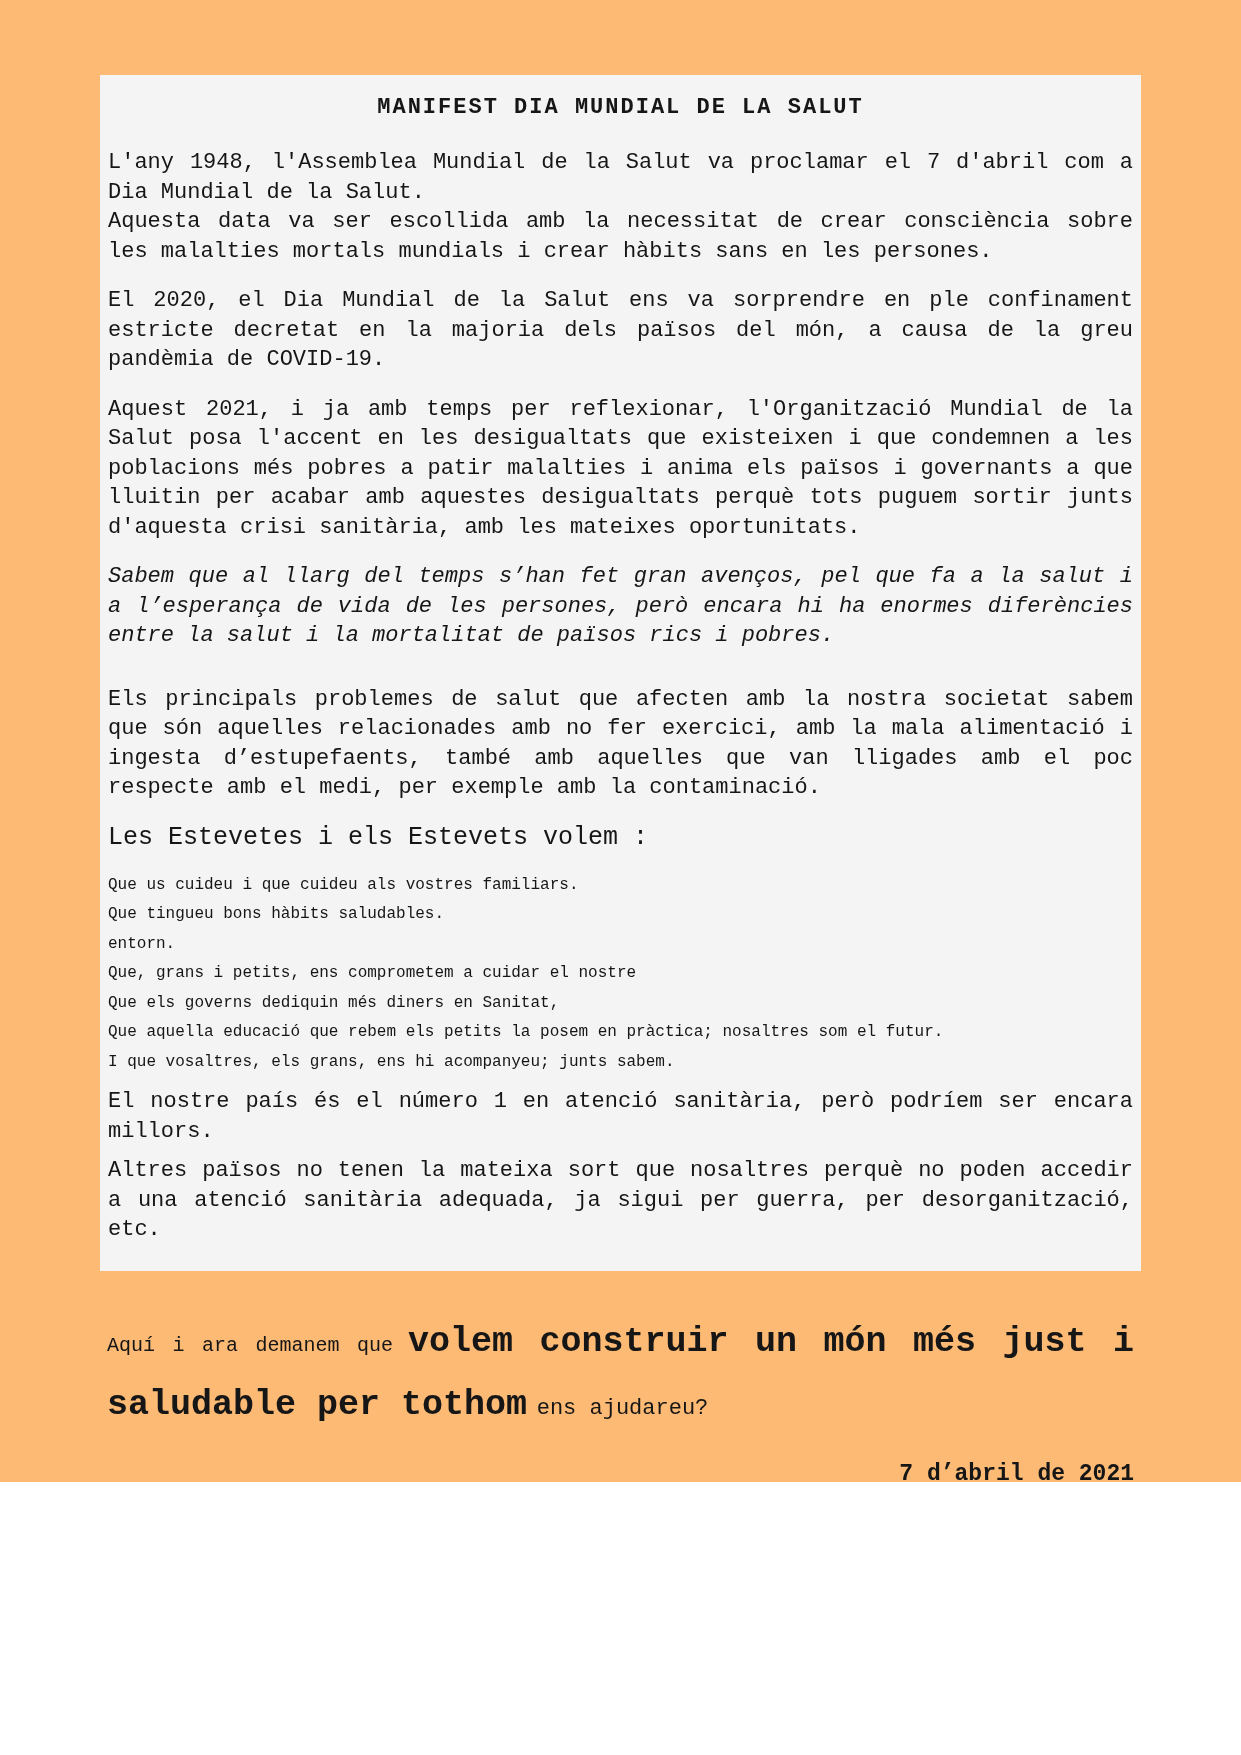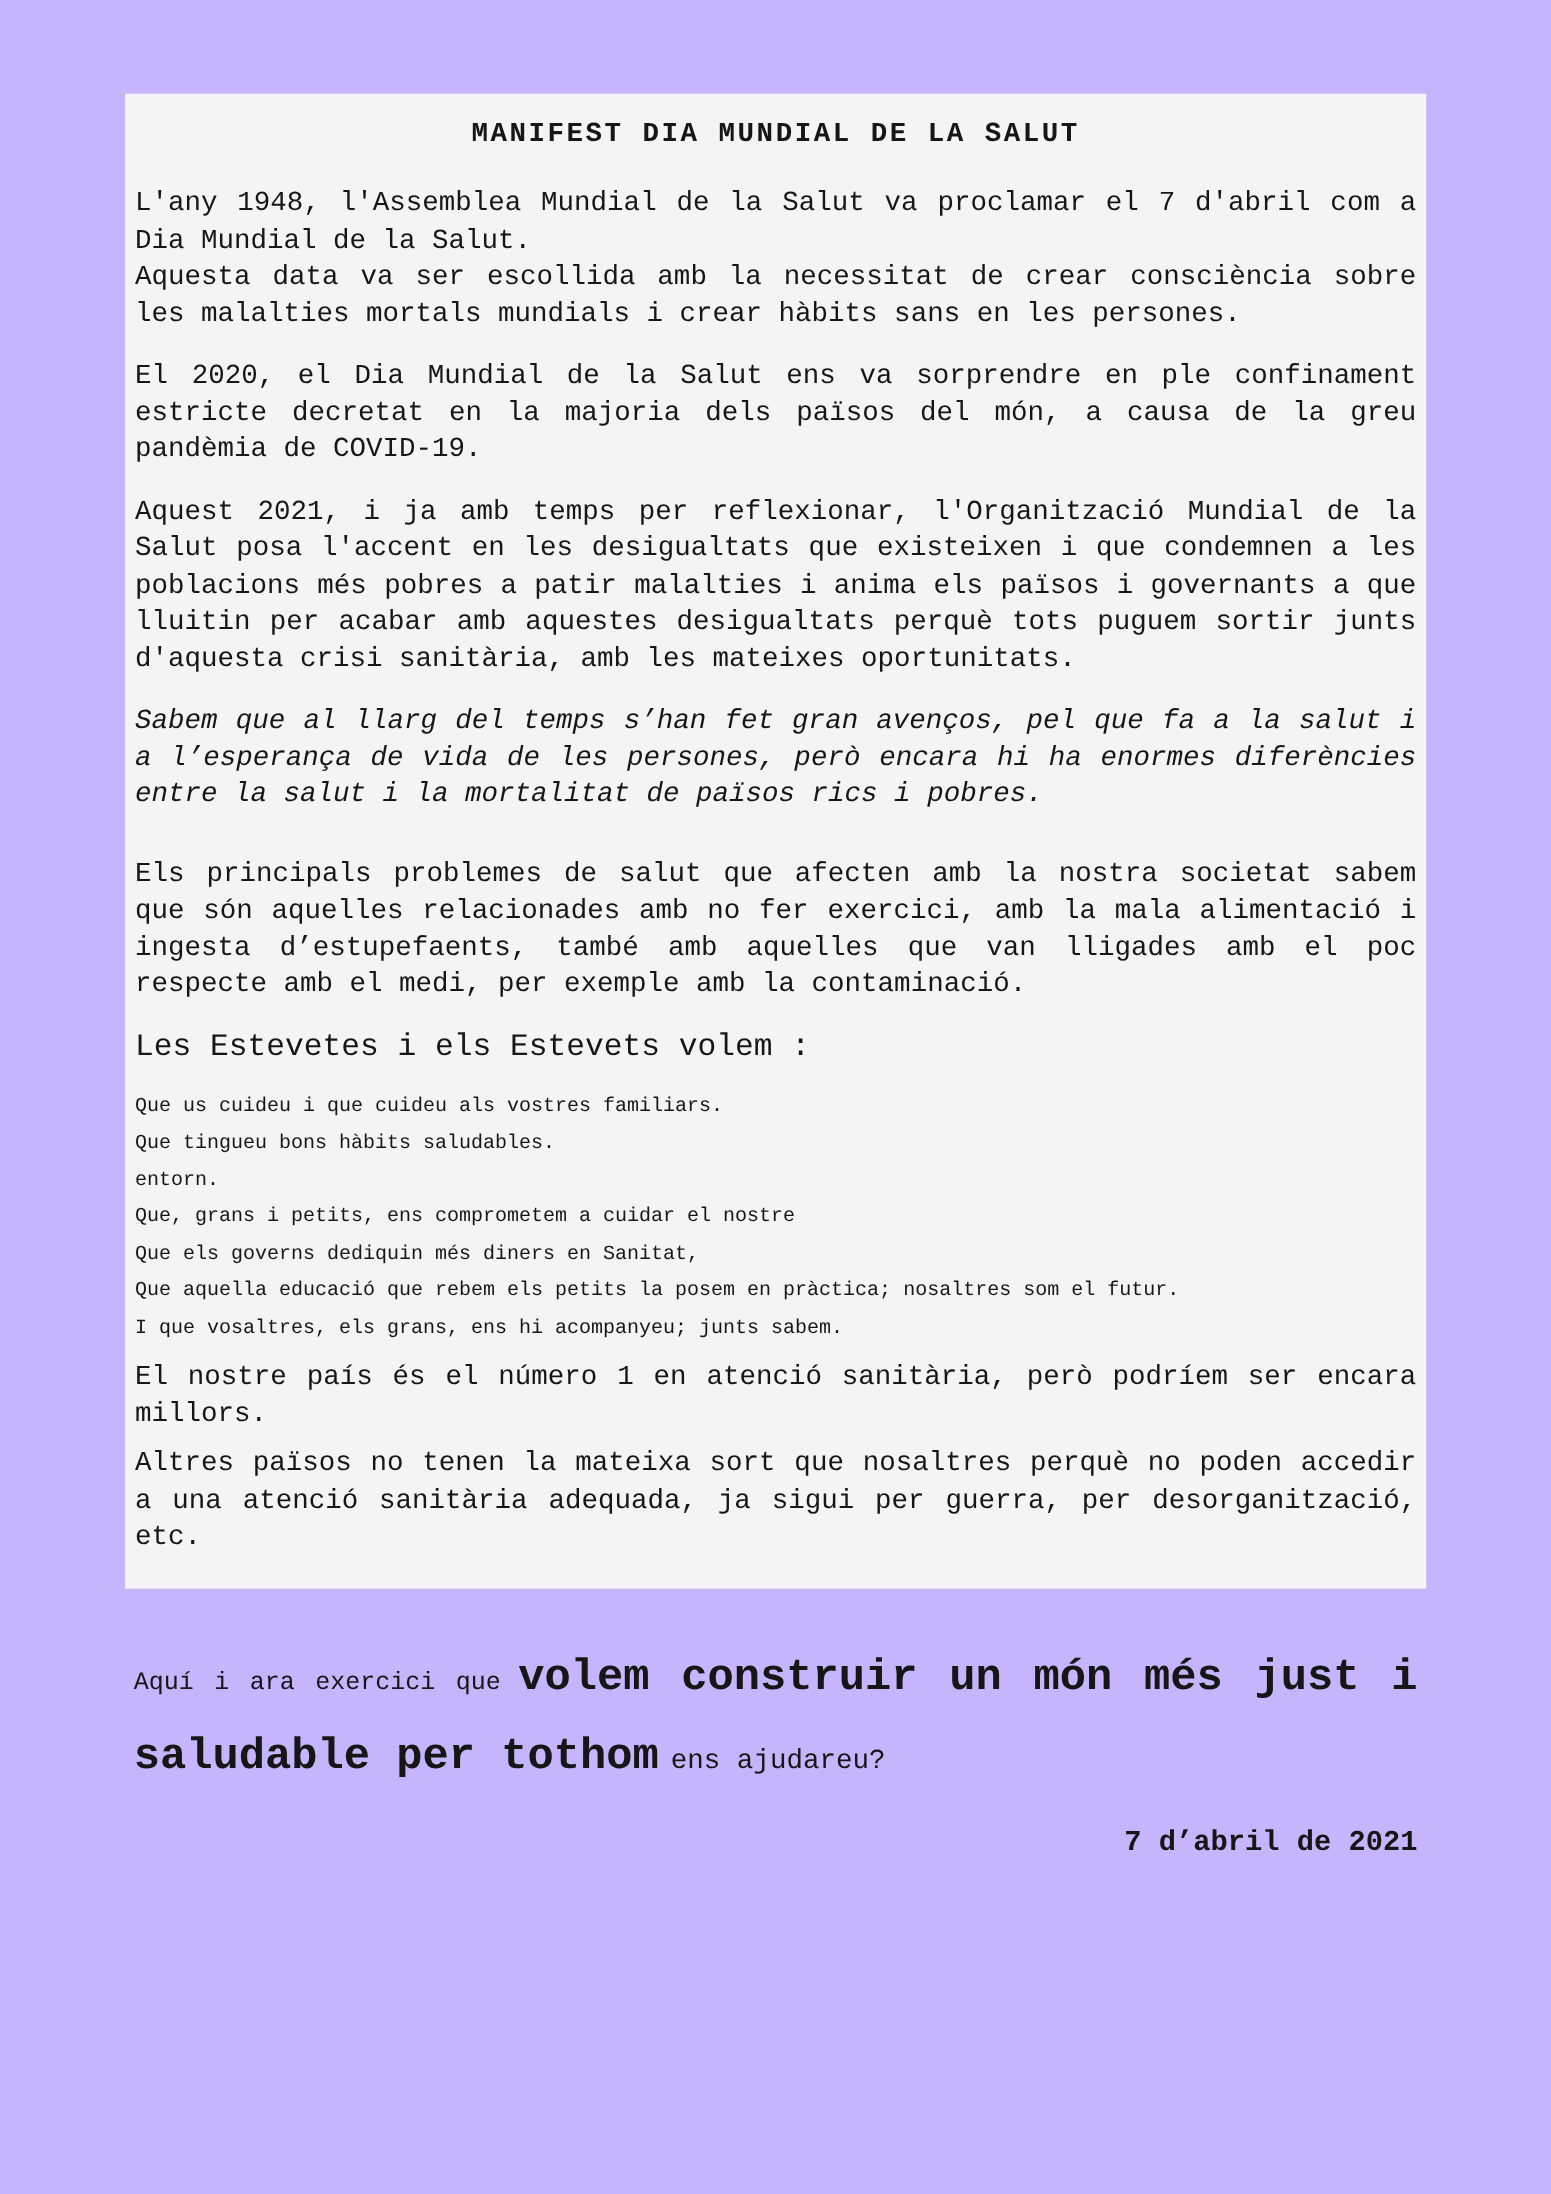--- a/index.html
+++ b/index.html
@@ -7,22 +7,22 @@
   body {
     width: 1241px;
     height: 1755px;
     background: #ffffff;
     font-family: "Liberation Mono", "DejaVu Sans Mono", monospace;
     color: #161616;
   }
   .page {
     position: relative;
     width: 1241px;
-    height: 1755px;
-    background: #c4b5fd;
+    height: 1482px;
+    background: #fdba74;
     overflow: hidden;
   }
   .sheet {
     margin: 75px 100px 0 100px;
     background: #f4f4f4;
     padding: 16px 8px 26px 8px;
   }
   .title {
     font-size: 22px;
     font-weight: bold;
@@ -111,20 +111,20 @@
       <p class="list-line">I que vosaltres, els grans, ens hi acompanyeu; junts sabem.</p>
     </div>
 
     <p class="para gap-sm">El nostre país és el número 1 en atenció sanitària, però podríem ser encara millors.</p>
 
     <p class="para tight">Altres països no tenen la mateixa sort que nosaltres perquè no poden accedir a una atenció sanitària adequada, ja sigui per guerra, per desorganització, etc.</p>
 
   </div>
 
   <p class="closing">
-    <span class="c-small">Aquí i ara exercici que</span>
+    <span class="c-small">Aquí i ara demanem que</span>
     <span class="c-big">volem construir un món més just i saludable per tothom</span>
     <span class="c-bold">ens ajudareu?</span>
   </p>
 
   <p class="date">7 d’abril de 2021</p>
 
 </div>
 
 </body></html>

